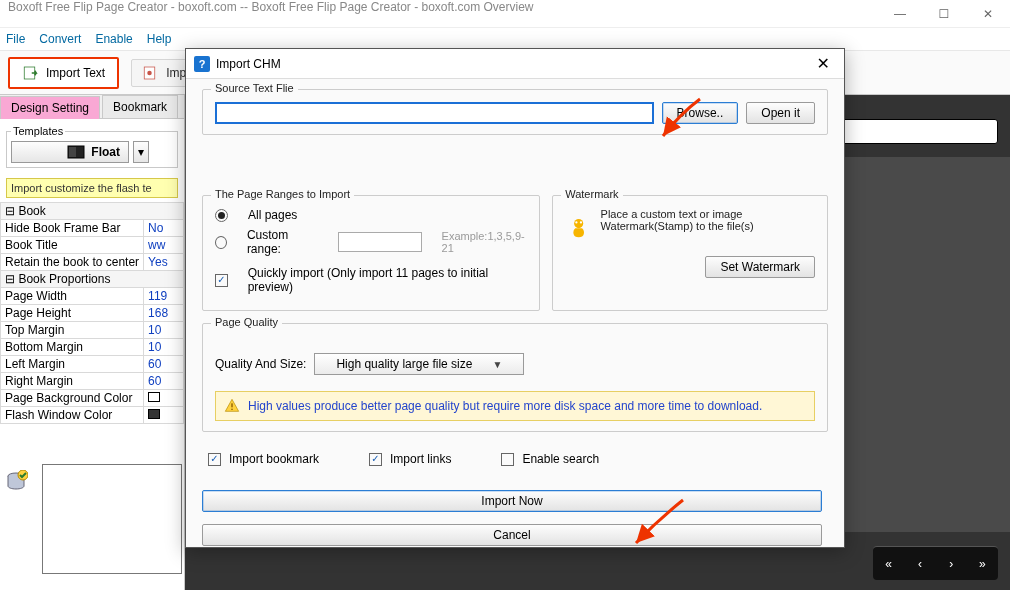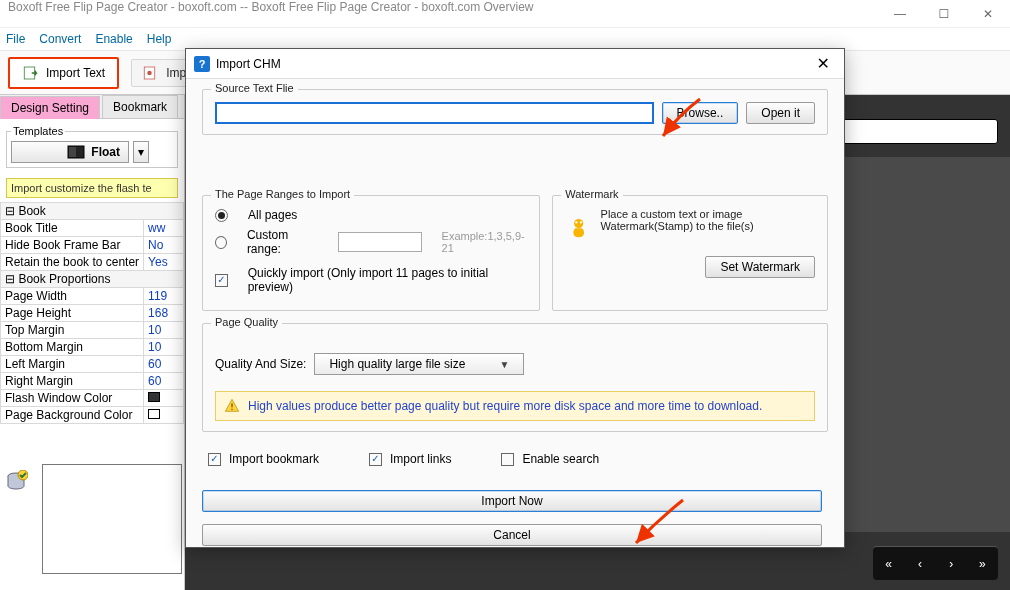--- a/index.html
+++ b/index.html
@@ -54,21 +54,21 @@
   .side-by .fs { flex: 1; margin-top: 48px; }
   .radio-row { display:flex; align-items:center; gap:20px; margin-bottom:6px; }
   .radio-dot { width:13px; height:13px; border:1px solid #666; border-radius:50%; display:inline-flex; align-items:center; justify-content:center; }
   .radio-dot.on::after { content:""; width:7px; height:7px; background:#222; border-radius:50%; }
   .chk { width:13px; height:13px; border:1px solid #666; display:inline-flex; align-items:center; justify-content:center; font-size:10px; line-height:1; color:#1a5fb4;}
   .chk.on::after { content:"✓"; }
   .range-input { width:84px; height:20px; border:1px solid #aaa; background:#fff; }
   .example { color:#9a9a9a; font-size:11px; }
   .wm-icon { width:38px; height:38px; }
   .wm-text { font-size:11px; color:#222; }
-  .select { width:210px; height:22px; border:1px solid #9a9a9a; background:linear-gradient(#fff,#ebebeb); display:flex; align-items:center; padding:0 14px; justify-content:space-between; }
+  .select { width:210px; height:22px; border:1px solid #9a9a9a; background:linear-gradient(#fff,#ebebeb); display:flex; align-items:center; padding:0 21px; justify-content:space-between; }
   .select .arrow { font-size:10px; color:#444; }
   .infobar { background:#fff7d6; border:1px solid #e7cf63; padding:6px 8px; display:flex; align-items:center; gap:8px; color:#2344cc; font-size:11px; margin-top:16px; }
   .warn-icon { width:16px; height:16px; }
   .checks-row { display:flex; gap:50px; margin: 20px 0 24px; padding: 0 6px;}
   .dlg-actions { display:flex; justify-content:flex-end; gap:12px; padding-right: 6px; flex-direction: column;}
   
   
   .arrow-anno { position:absolute; pointer-events:none; }
   
   .db-icon { position:absolute; left:4px; bottom:96px; width:24px; height:24px; }
@@ -130,28 +130,28 @@
         <div class="float-drop">▾</div>
       </div>
     </fieldset>
     <div class="notice">Import customize the flash te</div>
     <table class="prop-table">
       <tbody>
           <tr class="prop-group">
             <td colspan="2">⊟ <span>Book</span></td>
           </tr>
       <tr>
+            <td>Hide Book Frame Bar</td>
+            <td class="prop-val">No</td>
+          </tr>
+      <tr>
             <td>Book Title</td>
             <td class="prop-val">ww</td>
           </tr>
       <tr>
-            <td>Hide Book Frame Bar</td>
-            <td class="prop-val">No</td>
-          </tr>
-      <tr>
             <td>Retain the book to center</td>
             <td class="prop-val">Yes</td>
           </tr>
       <tr class="prop-group">
             <td colspan="2">⊟ <span>Book Proportions</span></td>
           </tr>
       <tr>
             <td>Page Width</td>
             <td class="prop-val">119</td>
           </tr>
@@ -169,26 +169,26 @@
           </tr>
       <tr>
             <td>Left Margin</td>
             <td class="prop-val">60</td>
           </tr>
       <tr>
             <td>Right Margin</td>
             <td class="prop-val">60</td>
           </tr>
       <tr>
+            <td>Page Background Color</td>
+            <td><span style="display:inline-block;width:12px;height:10px;background:#fff;border:1px solid #000"></span></td>
+          </tr>
+      <tr>
             <td>Flash Window Color</td>
             <td><span style="display:inline-block;width:12px;height:10px;background:#333;border:1px solid #000"></span></td>
-          </tr>
-      <tr>
-            <td>Page Background Color</td>
-            <td><span style="display:inline-block;width:12px;height:10px;background:#fff;border:1px solid #000"></span></td>
           </tr>
     </tbody>
       </table>
     <svg class="db-icon" viewBox="0 0 24 24">
         <ellipse cx="12" cy="6" rx="8" ry="3" fill="#bfc7d9" stroke="#667"></ellipse>
         <path d="M4 6v10c0 1.7 3.6 3 8 3s8-1.3 8-3V6" fill="#bfc7d9" stroke="#667"></path>
         <circle cx="19" cy="5" r="5" fill="#ffd23f" stroke="#b58900"></circle>
         <path d="M16 5l2 2 4-4" stroke="#2d7b2d" fill="none" stroke-width="2"></path>
       </svg>
     <div class="preview-box"></div>

